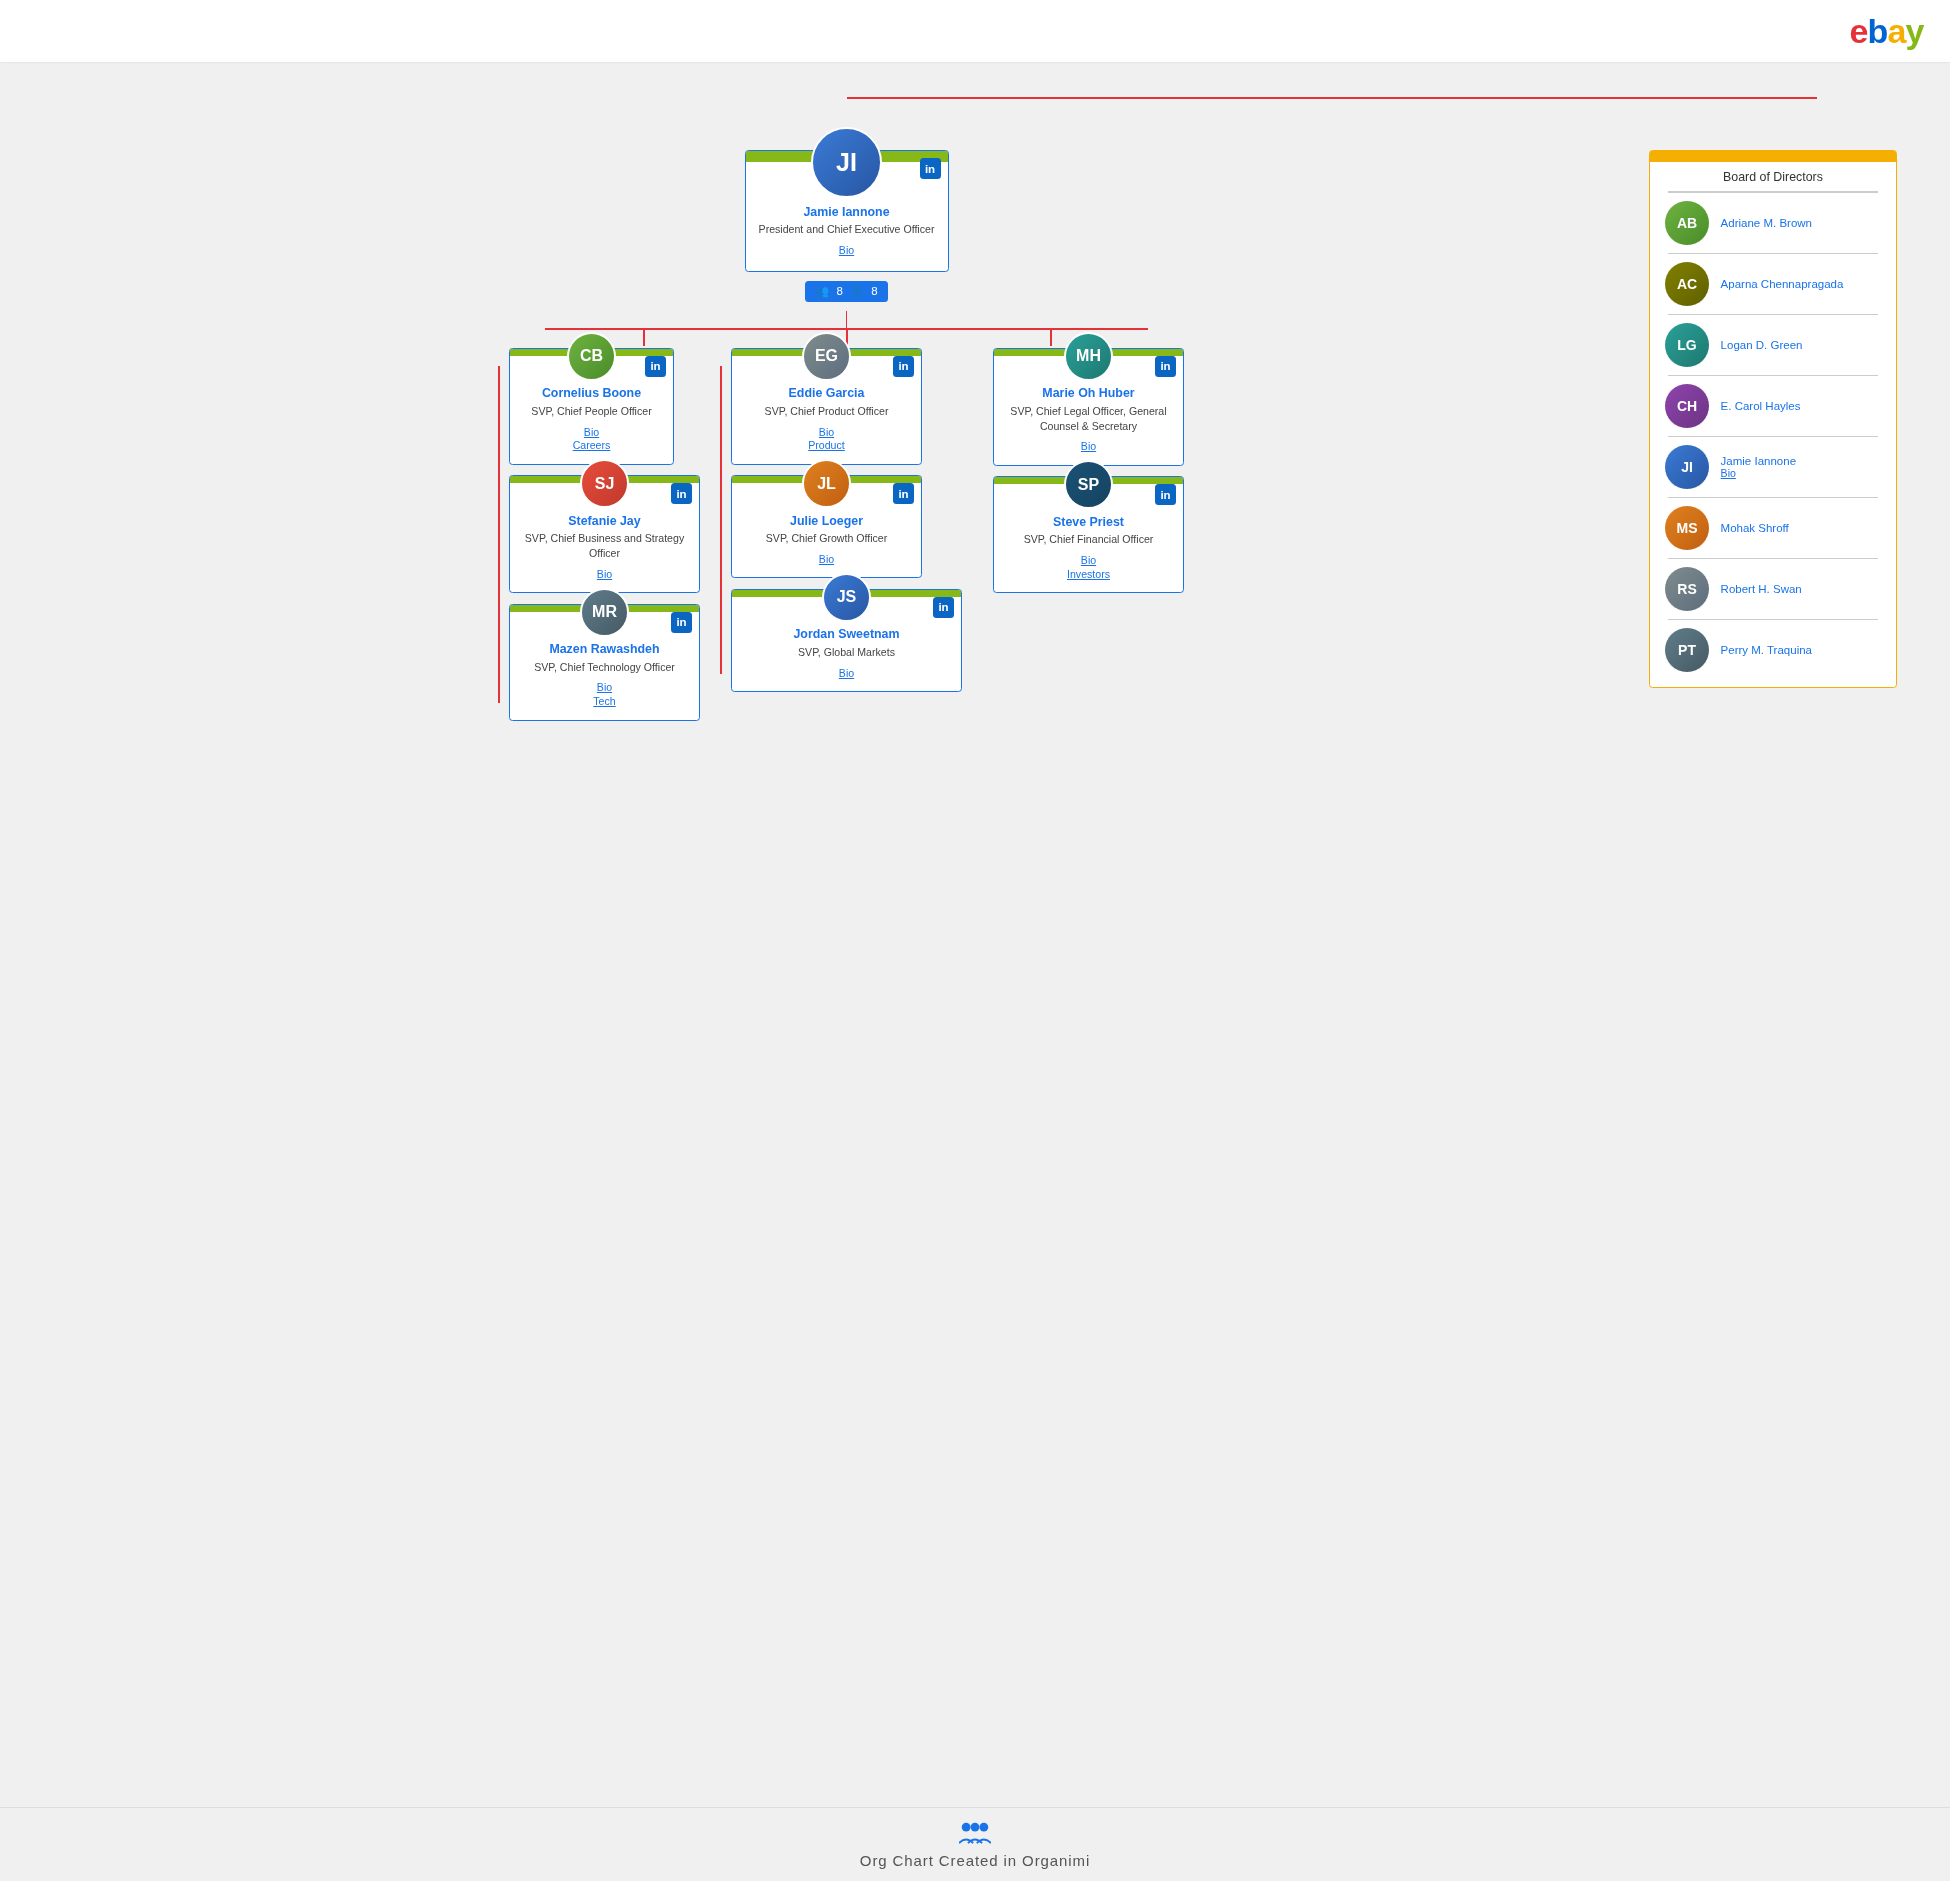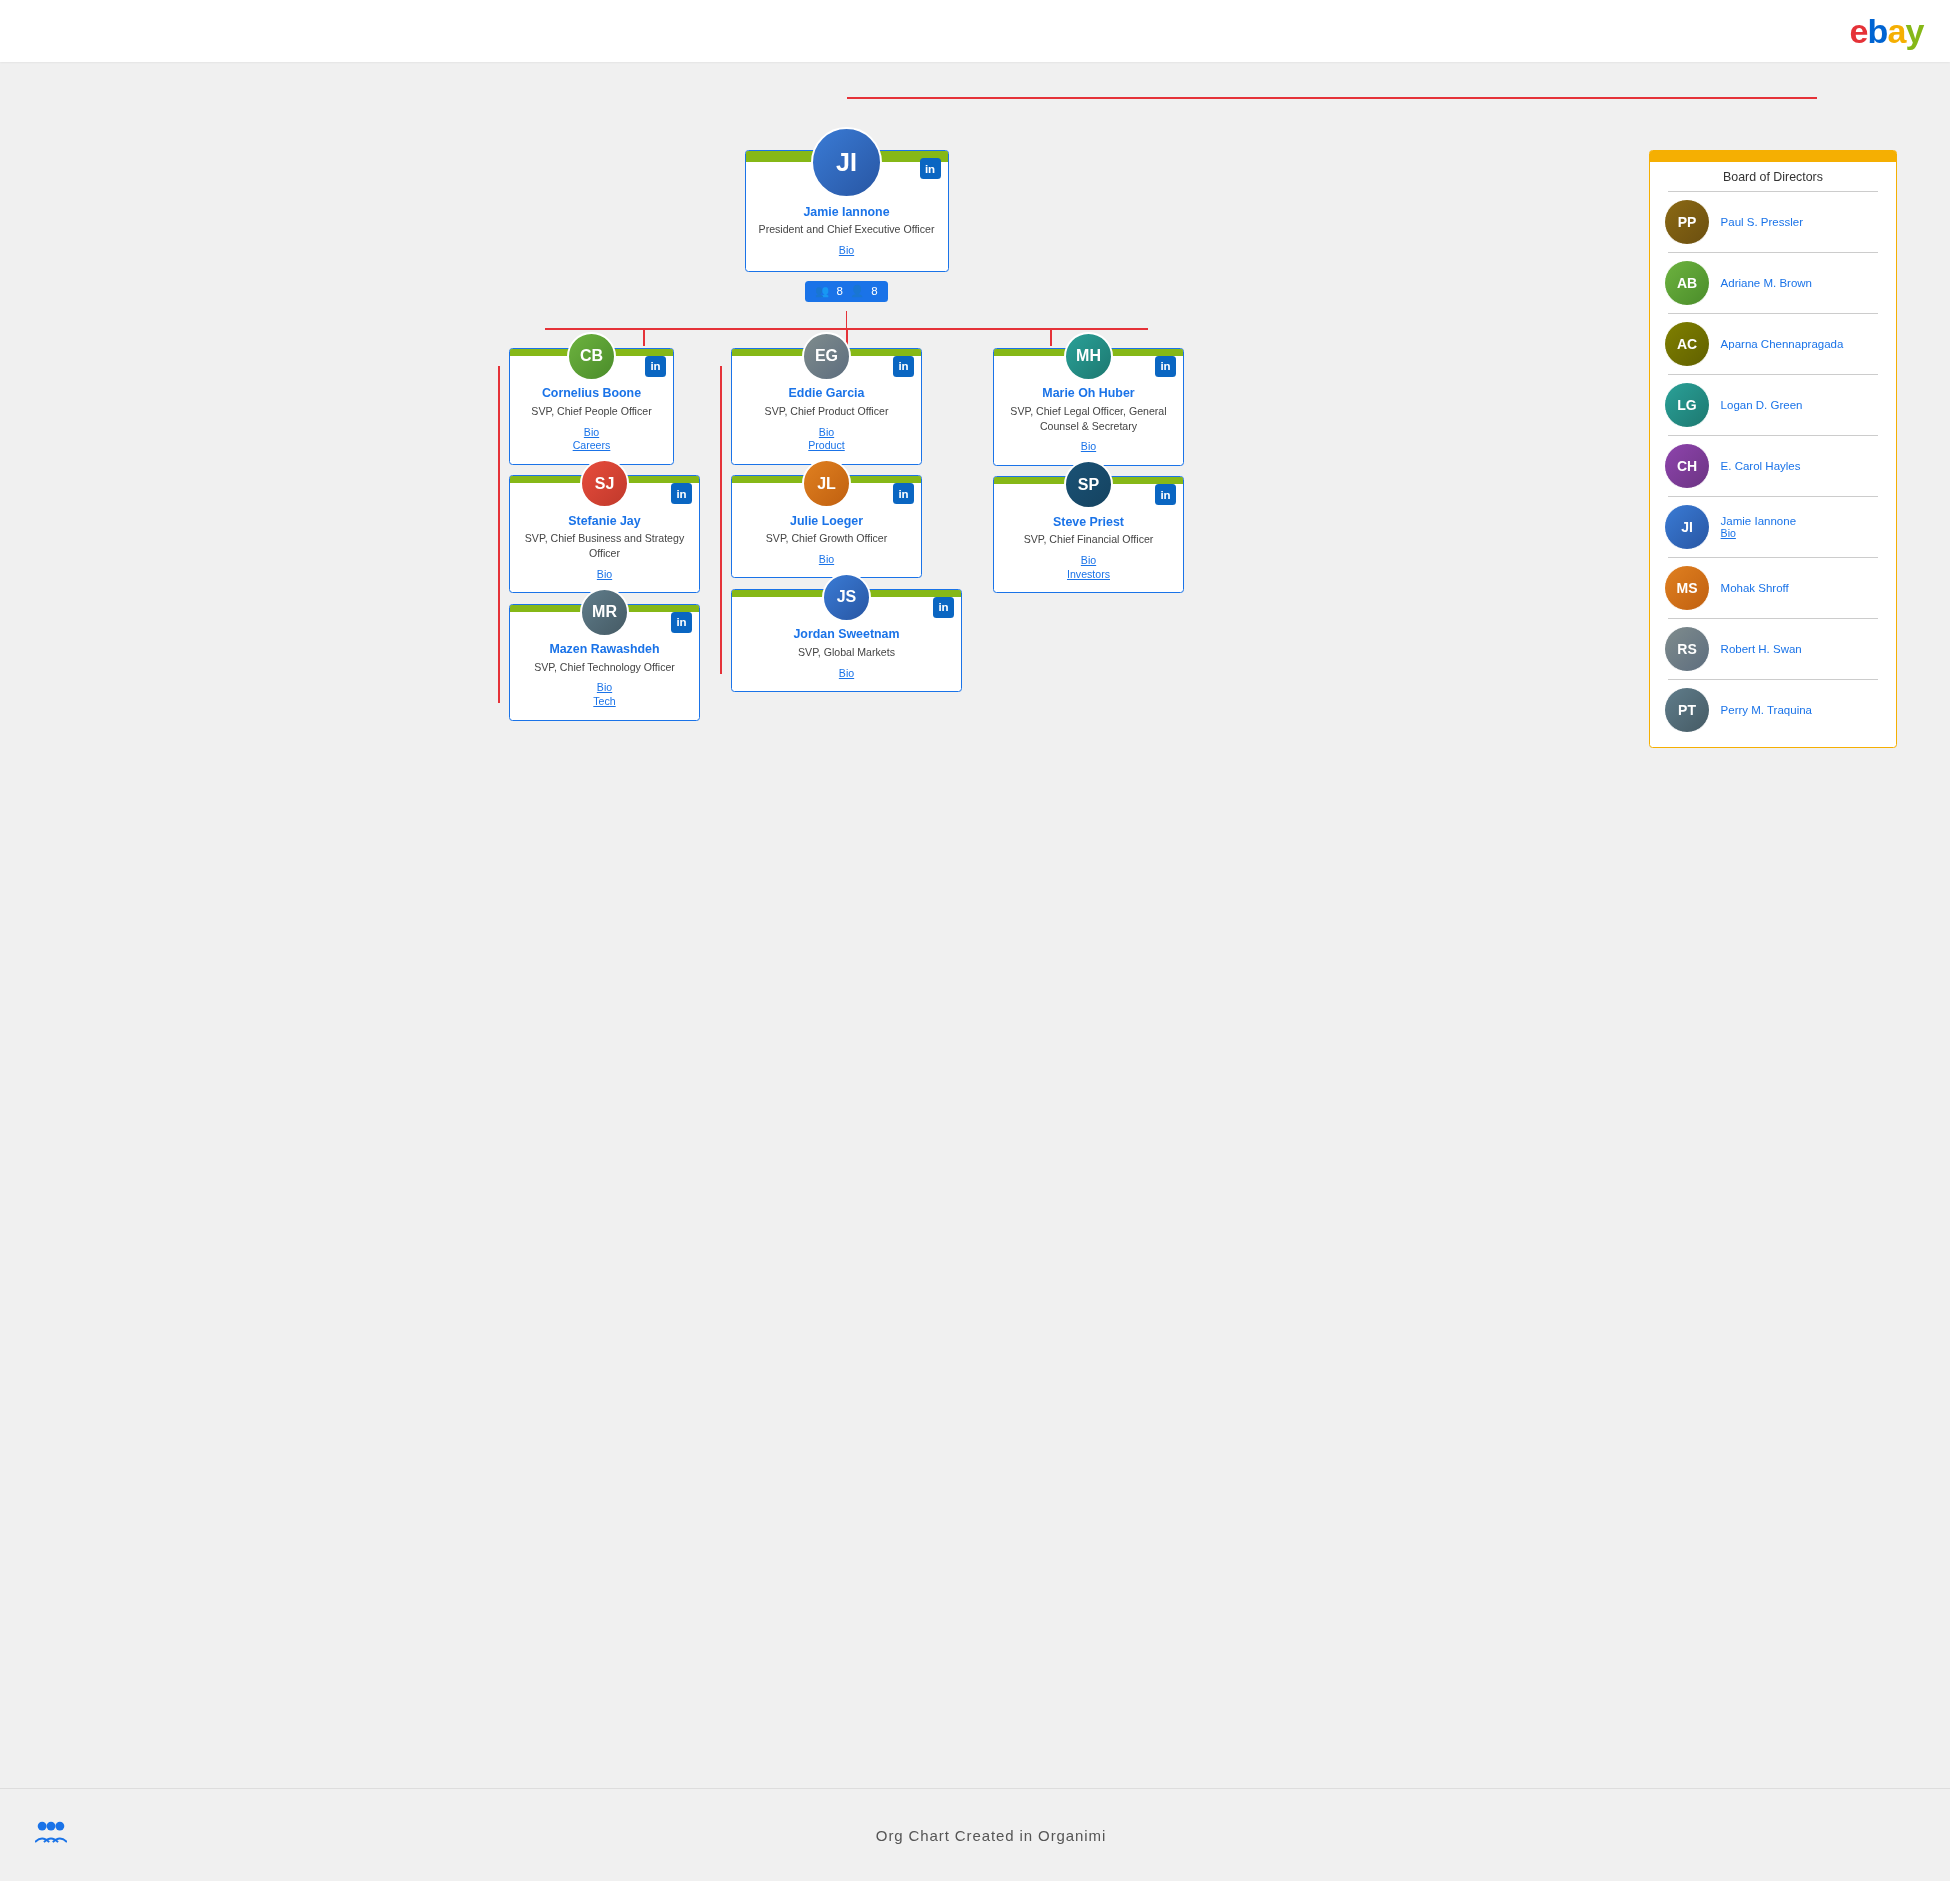--- a/index.html
+++ b/index.html
@@ -350,24 +350,20 @@
         </div>
       </div>
     </div>
 
     <div style="width:248px; margin-left:9px; margin-top:0; flex-shrink:0;">
       <div class="board-card" style="margin-top:53px;">
         <div class="board-top-bar"></div>
         <div class="board-title">Board of Directors</div>
         <hr class="board-divider">
 
-        <div class="board-member">
-          <div class="avatar board-avatar av-brown">PP</div>
-          <div class="board-member-name">Paul S. Pressler</div>
-        </div>
         <hr class="board-divider">
 
         <div class="board-member">
           <div class="avatar board-avatar av-green">AB</div>
           <div class="board-member-name">Adriane M. Brown</div>
         </div>
         <hr class="board-divider">
 
         <div class="board-member">
           <div class="avatar board-avatar av-olive">AC</div>
@@ -411,21 +407,21 @@
         <div class="board-member">
           <div class="avatar board-avatar av-steel">PT</div>
           <div class="board-member-name">Perry M. Traquina</div>
         </div>
         <div style="height:7px;"></div>
       </div>
     </div>
   </div>
 </div>
 
-<div style="position:fixed; bottom:0; left:0; right:0; background:#f0f0f0; padding:30px 35px; display:flex; align-items:center; border-top:0.9px solid #ddd;">
+<div style="position:fixed; bottom:0; left:0; right:0; background:#f0f0f0; padding:12px 35px; display:flex; align-items:center; border-top:0.9px solid #ddd;flex-direction:column;">
   <div style="font-size:19.5px;">
     
     <svg width="32" height="26.6" viewBox="0 0 36 30">
       <circle cx="8" cy="8" r="5" fill="#1a73e8"></circle>
       <circle cx="18" cy="8" r="5" fill="#1a73e8"></circle>
       <circle cx="28" cy="8" r="5" fill="#1a73e8"></circle>
       <path d="M0 26 Q8 18 16 26" stroke="#1a73e8" fill="none" stroke-width="2"></path>
       <path d="M10 26 Q18 18 26 26" stroke="#1a73e8" fill="none" stroke-width="2"></path>
       <path d="M20 26 Q28 18 36 26" stroke="#1a73e8" fill="none" stroke-width="2"></path>
     </svg>

